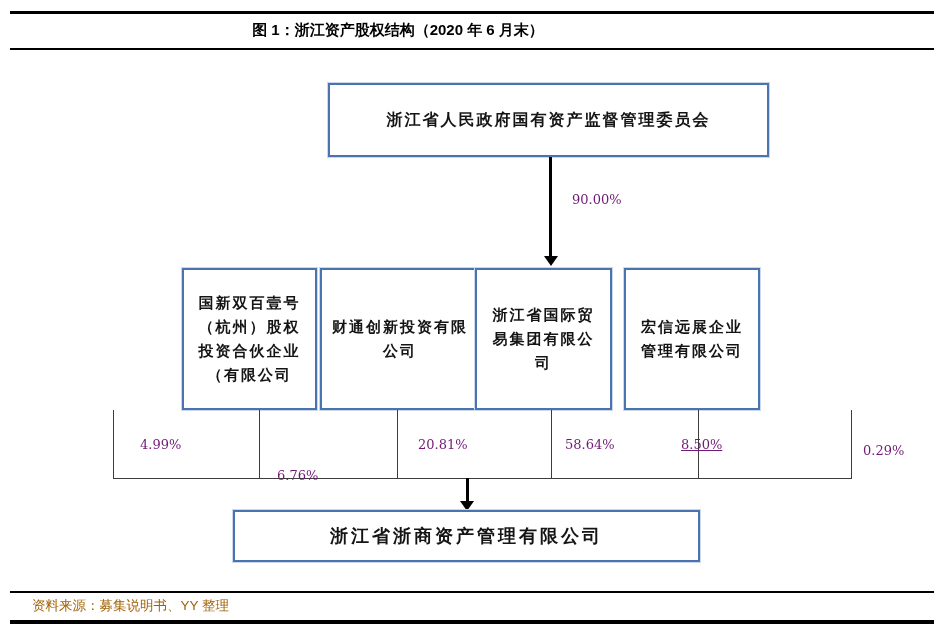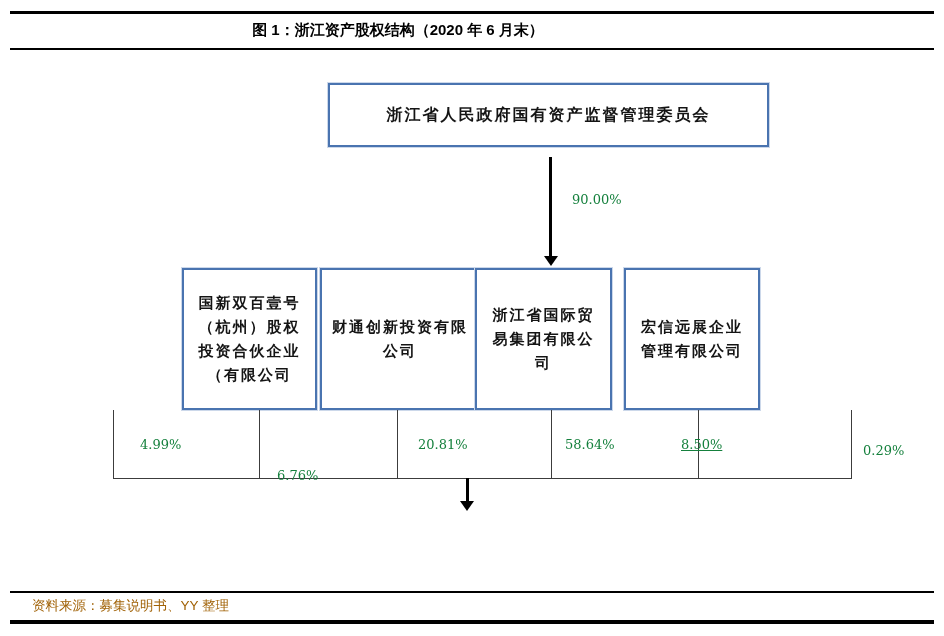--- a/index.html
+++ b/index.html
@@ -19,41 +19,41 @@
     font-family:"Liberation Sans", sans-serif;
   }
 
   .node {
     position:absolute; box-sizing:border-box; background:#ffffff;
     border:2px solid #4a74b0; box-shadow:0 0 0 1px #ccd8ea;
     display:flex; align-items:center; justify-content:center;
     text-align:center; color:#141414; font-weight:bold;
     font-family:"DejaVu Serif", serif;
   }
-  .parent-node  { left:328px; top:83px;  width:441px; height:64px; font-size:16px; letter-spacing:2px; }
+  .parent-node  { left:328px; top:83px;  width:441px; height:74px; font-size:16px; letter-spacing:2px; }
   .sh-node      { top:268px; height:142px; font-size:15px; letter-spacing:2px; line-height:24px; padding:4px 8px; }
   .company-node { left:233px; top:510px; width:467px; height:52px; font-size:18px; letter-spacing:3px; }
 
   .vline { position:absolute; width:1px; background:#3c3c3c; top:410px; height:68px; }
   .hbus  { position:absolute; left:113px; top:478px; width:739px; height:1px; background:#3c3c3c; }
 
   .arrow-shaft { position:absolute; width:3px; background:#000; }
   .shaft-parent  { left:549px; top:157px; height:100px; }
   .shaft-company { left:466px; top:478px; height:24px;  }
   .arrow-head {
     position:absolute; width:0; height:0;
     border-left:7px solid transparent; border-right:7px solid transparent;
     border-top:10px solid #000;
   }
   .head-parent  { left:544px; top:256px; }
   .head-company { left:460px; top:501px; }
 
   .pct {
     position:absolute; font-family:"DejaVu Serif", serif;
-    font-size:13px; color:#15803d; white-space:nowrap;
+    font-size:13px; color:#701a75; white-space:nowrap;
   }
   .pct-parent { left:572px; top:192px; }
 
   .source-text {
     position:absolute; left:32px; top:597px; font-size:13.5px; color:#a16207;
     font-family:"Liberation Sans", sans-serif;
   }
 </style>
 </head>
 <body>
@@ -87,18 +87,19 @@
   <div class="pct" style="left:140px; top:437px;">4.99%</div>
   <div class="pct" style="left:277px; top:437px;margin-top:31px;">6.76%</div>
   <div class="pct" style="left:418px; top:437px;">20.81%</div>
   <div class="pct" style="left:565px; top:437px;">58.64%</div>
   <div class="pct" style="left:681px; top:437px;text-decoration:underline;">8.50%</div>
   <div class="pct" style="left:863px; top:443px;">0.29%</div>
 
   <div class="arrow-shaft shaft-company"></div>
   <div class="arrow-head head-company"></div>
 
+  <div class="node company-node">浙江省浙商资产管理有限公司</div>
 
   <div class="rule rule-srcdiv"></div>
   <div class="source-text">资料来源：募集说明书、YY 整理</div>
   <div class="rule rule-bottom"></div>
 
 </div>
 
 </body></html>

